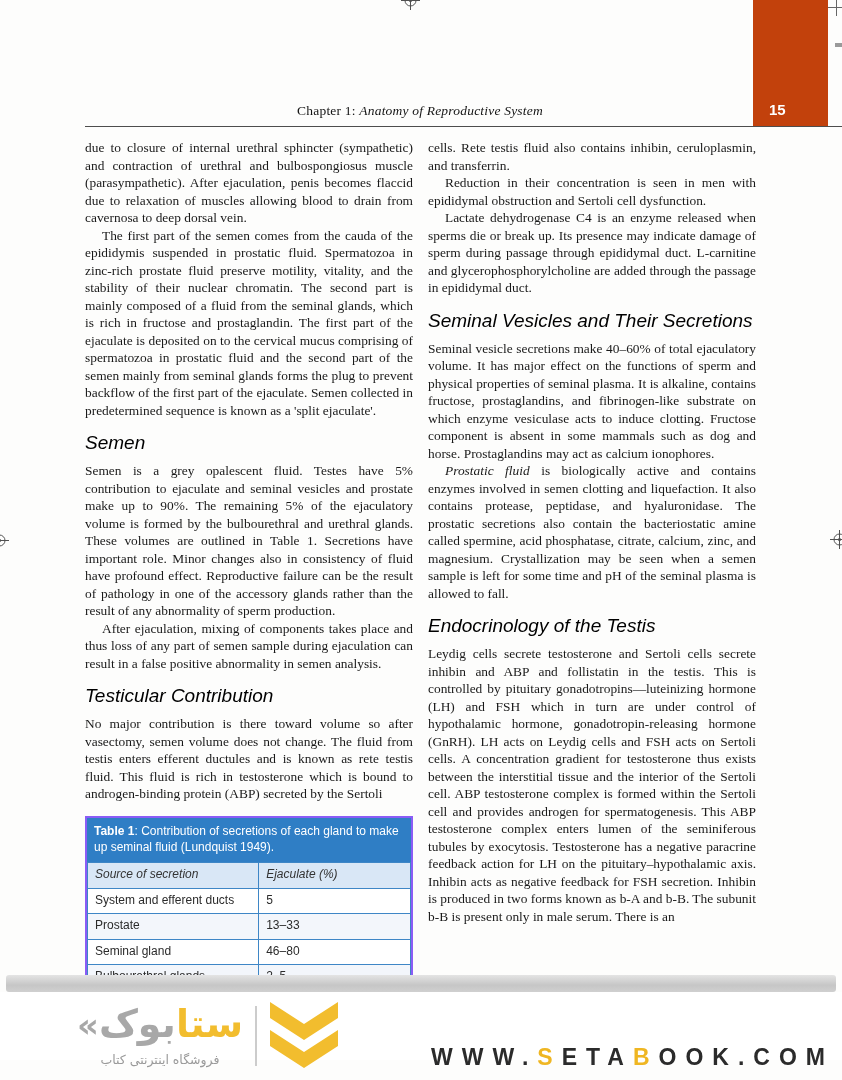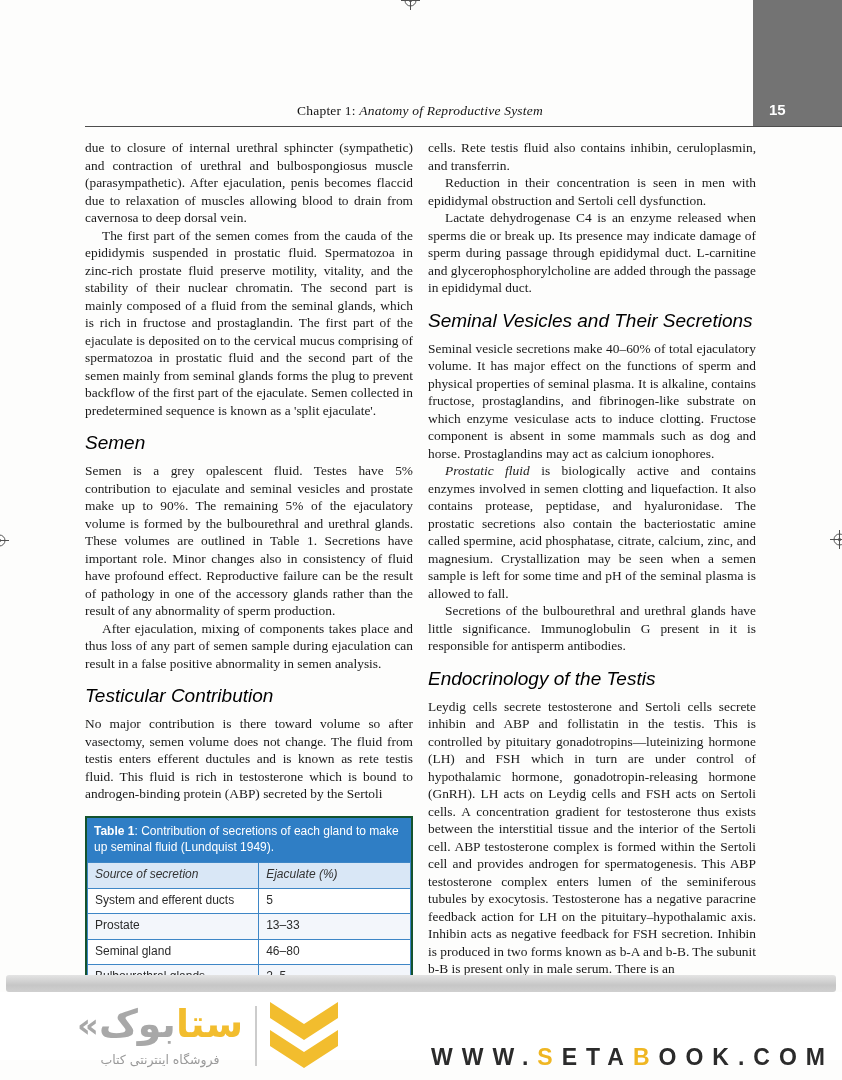--- a/index.html
+++ b/index.html
@@ -17,22 +17,22 @@
   .reg { position:absolute; opacity:.85; }
   .reg-top { left:401px; top:-9px; }
   .reg-left { left:-10px; top:531px; }
   .reg-right { left:830px; top:530px; }
   .crop-v { position:absolute; left:836px; top:0; width:1px; height:16px; background:#666; }
   .crop-h { position:absolute; left:826px; top:7px; width:16px; height:1px; background:#666; }
   .crop-dash { position:absolute; left:835px; top:43px; width:7px; height:4px; background:#9a9a9a; }
 
   
   .red-box {
-    position:absolute; left:753px; top:0; width:89px; height:127px;
-    background:#737373;
+    position:absolute; left:753px; top:0; width:75px; height:127px;
+    background:#c2410c;
   }
   .pagenum {
     position:absolute; left:16px; bottom:9px;
     color:#fff; font-family:"Liberation Sans", sans-serif;
     font-weight:bold; font-size:15px;
   }
   .chapter {
     position:absolute; top:103px; left:85px; width:670px;
     text-align:center; font-size:13.5px; color:#141414; letter-spacing:.2px;
   }
@@ -57,21 +57,21 @@
     font-style:italic; font-weight:normal;
     font-size:19px; line-height:22px;
     margin:13px 0 8px 0; color:#000; text-align:left;
   }
   .itl { font-style:italic; }
 
   
   .tbl-wrap {
     margin-top:13px;
     font-family:"Liberation Sans", sans-serif; font-size:12px;
-    border:2px solid #14532d;
+    border:2px solid #8b5cf6;
   }
   .tbl-caption {
     background:#2f7ec5; color:#ffffff;
     padding:5px 7px 6px 7px; line-height:1.4; text-align:left;
   }
   .tbl-caption b { font-weight:bold; }
   table.tbl { border-collapse:collapse; width:100%; background:#fff; }
   table.tbl th, table.tbl td {
     border:1px solid #3e86c6; padding:3px 13px 4px 7px; text-align:left;
     color:#2b2b2b;
@@ -201,21 +201,20 @@
   </div>
 
   <div class="col col-right">
     <p>cells. Rete testis fluid also contains inhibin, ceruloplasmin, and transferrin.</p>
     <p class="ind">Reduction in their concentration is seen in men with epididymal obstruction and Sertoli cell dysfunction.</p>
     <p class="ind">Lactate dehydrogenase C4 is an enzyme released when sperms die or break up. Its presence may indicate damage of sperm during passage through epididymal duct. L-carnitine and glycerophosphorylcholine are added through the passage in epididymal duct.</p>
 
     <h3 class="sec">Seminal Vesicles and Their Secretions</h3>
     <p>Seminal vesicle secretions make 40–60% of total ejaculatory volume. It has major effect on the functions of sperm and physical properties of seminal plasma. It is alkaline, contains fructose, prostaglandins, and fibrinogen-like substrate on which enzyme vesiculase acts to induce clotting. Fructose component is absent in some mammals such as dog and horse. Prostaglandins may act as calcium ionophores.</p>
     <p class="ind"><span class="itl">Prostatic fluid</span><span> is biologically active and contains enzymes involved in semen clotting and liquefaction. It also contains protease, peptidase, and hyaluronidase. The prostatic secretions also contain the bacteriostatic amine called spermine, acid phosphatase, citrate, calcium, zinc, and magnesium. Crystallization may be seen when a semen sample is left for some time and pH of the seminal plasma is allowed to fall.</span></p>
-    <p class="ind">Secretions of the bulbourethral and urethral glands have little significance. Immunoglobulin G present in it is responsible for antisperm antibodies.</p>
 
     <h3 class="sec">Endocrinology of the Testis</h3>
     <p>Leydig cells secrete testosterone and Sertoli cells secrete inhibin and ABP and follistatin in the testis. This is controlled by pituitary gonadotropins—luteinizing hormone (LH) and FSH which in turn are under control of hypothalamic hormone, gonadotropin-releasing hormone (GnRH). LH acts on Leydig cells and FSH acts on Sertoli cells. A concentration gradient for testosterone thus exists between the interstitial tissue and the interior of the Sertoli cell. ABP testosterone complex is formed within the Sertoli cell and provides androgen for spermatogenesis. This ABP testosterone complex enters lumen of the seminiferous tubules by exocytosis. Testosterone has a negative paracrine feedback action for LH on the pituitary–hypothalamic axis. Inhibin acts as negative feedback for FSH secretion. Inhibin is produced in two forms known as b-A and b-B. The subunit b-B is present only in male serum. There is an</p>
   </div>
 
   <div class="scan-edge"></div>
 
   <div class="footer-area">
     <div class="logo-word"><span class="y">ستا</span><span class="g">بوک</span><span class="g chev" dir="ltr">«</span></div>
     <div class="logo-tag">فروشگاه اینترنتی کتاب</div>

